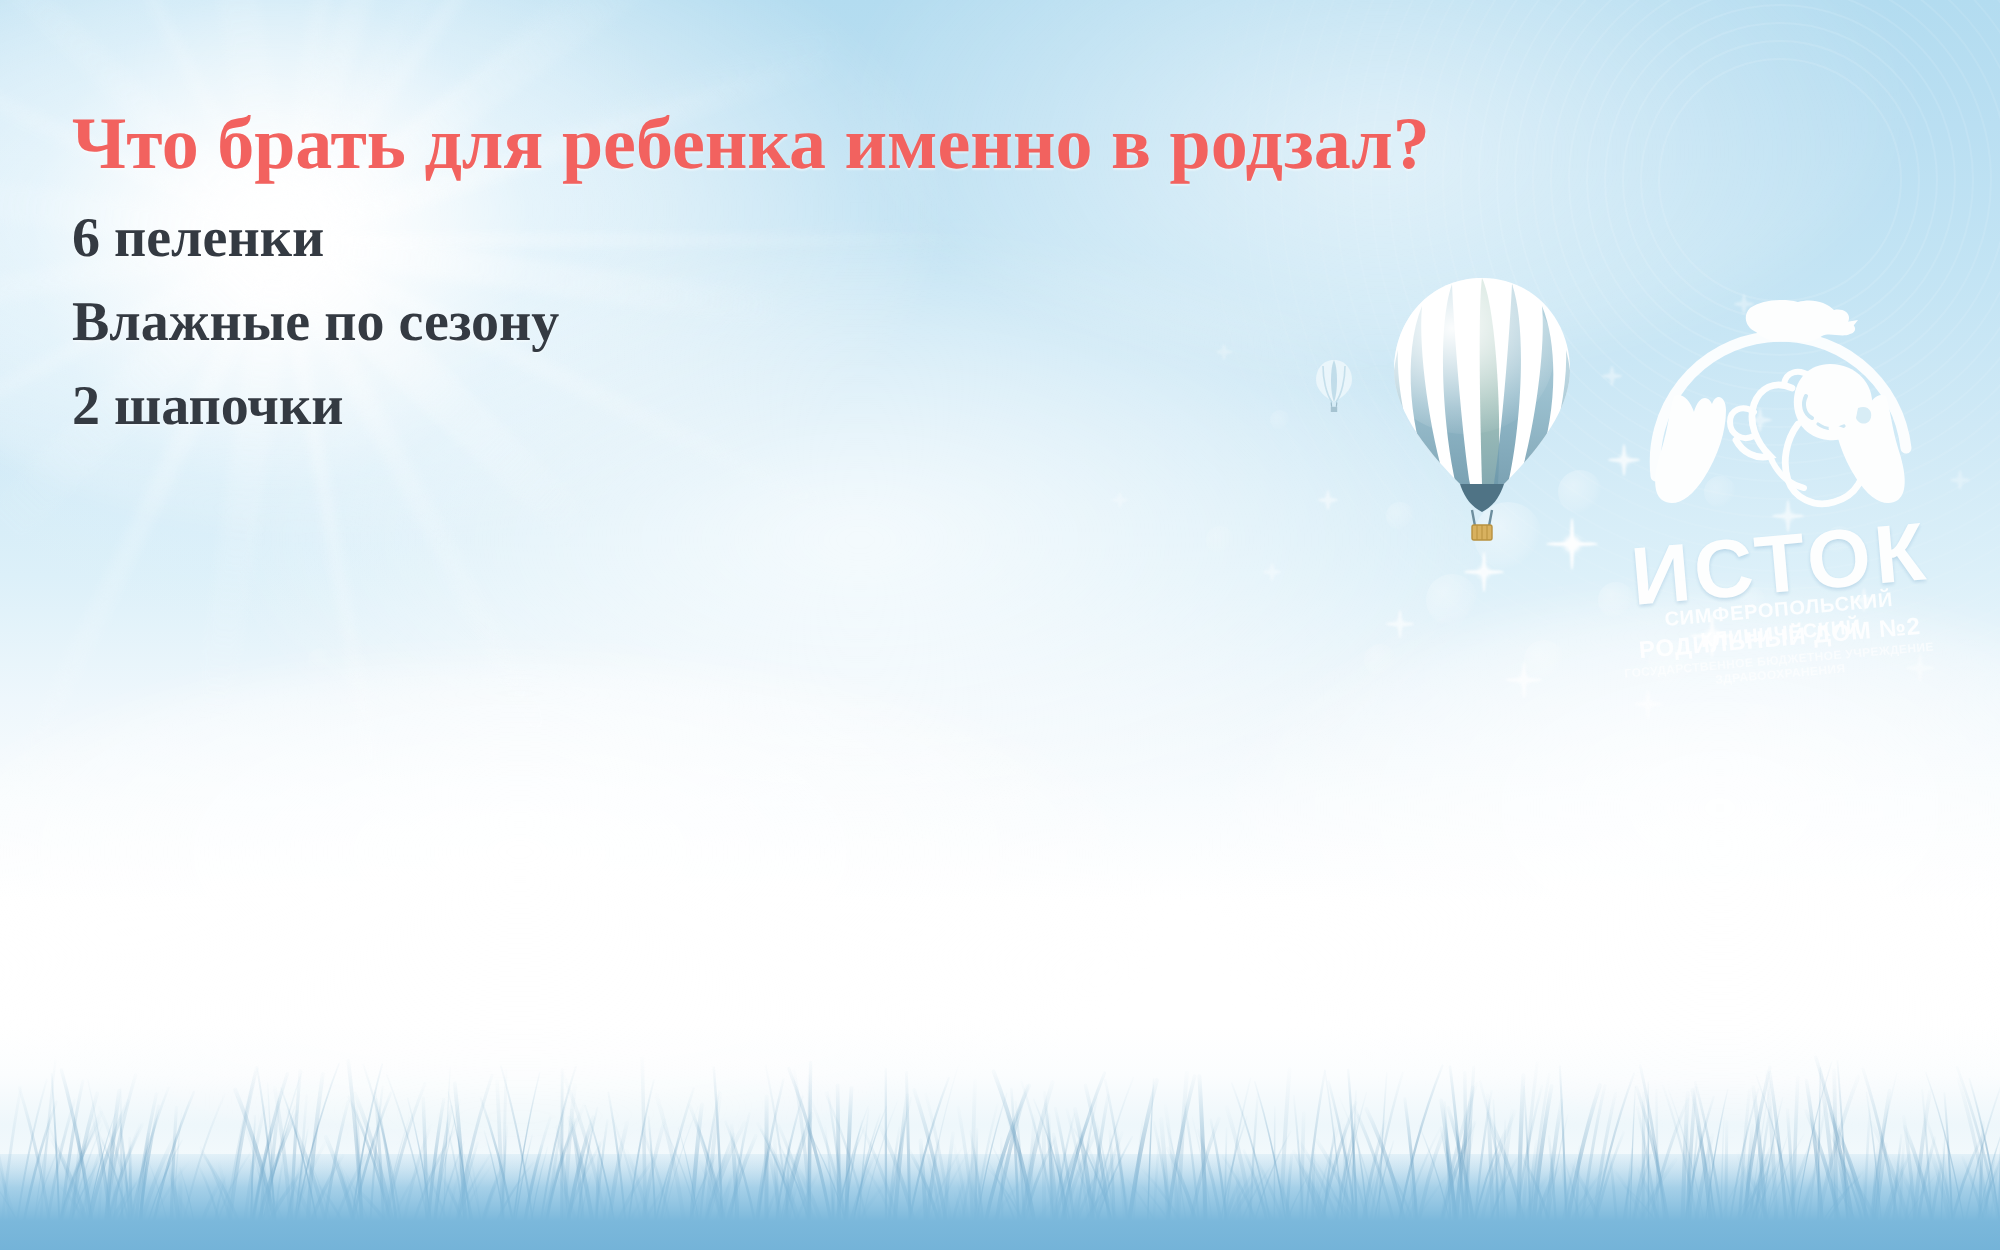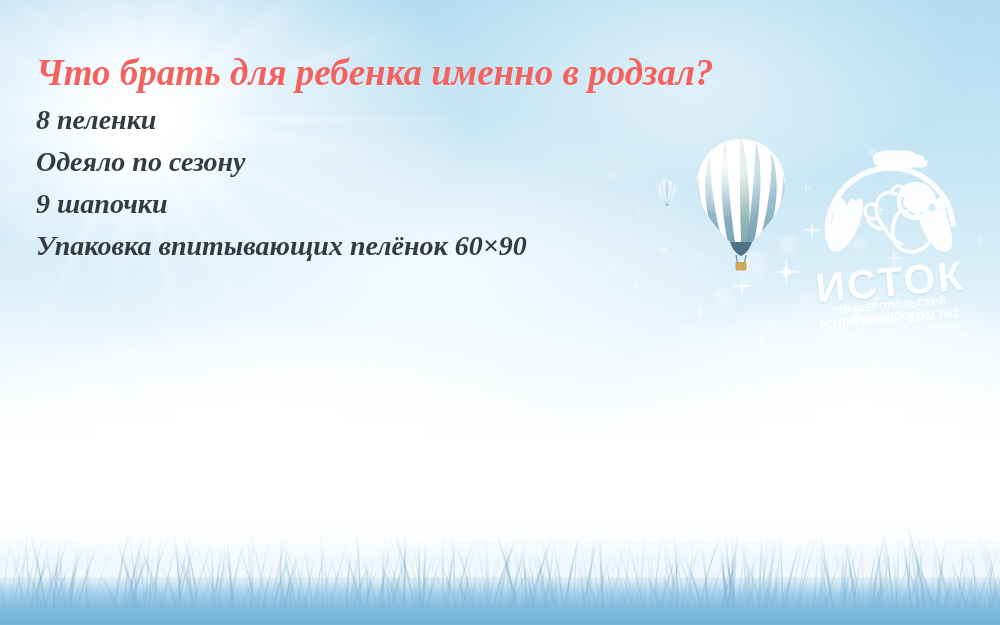--- a/index.html
+++ b/index.html
@@ -87,21 +87,21 @@
     color:rgba(255,255,255,.92);transform:rotate(-5deg);line-height:1.15;
   }
   #logo .logo-sub1{top:164px;font-size:10px;letter-spacing:.4px;}
   #logo .logo-sub2{top:177px;font-size:12px;letter-spacing:.4px;}
   #logo .logo-sub3{top:192px;font-size:6px;letter-spacing:.2px;opacity:.65;}
 
   
   #grass{position:absolute;left:0;bottom:0;width:1000px;height:110px;}
 
   
-  #content{position:absolute;left:36px;top:53px;width:930px;font-style:italic;}
+  #content{position:absolute;left:36px;top:53px;width:930px;}
   #title{
     font-family:"Liberation Serif", serif;
     font-weight:bold;font-size:37px;line-height:1.08;
     color:#f2625f;white-space:nowrap;margin:0 0 6px 0;
     text-shadow:0 1px 1px rgba(255,255,255,.45);
   }
   #list{list-style:none;margin:0;padding:0;}
   #list li{
     font-family:"Liberation Serif", serif;
     font-weight:bold;font-size:28px;line-height:42px;
@@ -378,24 +378,23 @@
     </svg>
     <div class="logo-word">ИСТОК</div>
     <div class="logo-sub logo-sub1">СИМФЕРОПОЛЬСКИЙ КЛИНИЧЕСКИЙ</div>
     <div class="logo-sub logo-sub2">РОДИЛЬНЫЙ ДОМ №2</div>
     <div class="logo-sub logo-sub3">ГОСУДАРСТВЕННОЕ БЮДЖЕТНОЕ УЧРЕЖДЕНИЕ ЗДРАВООХРАНЕНИЯ</div>
   </div>
 
   <div id="content">
     <h1 id="title">Что брать для ребенка именно в родзал?</h1>
     <ul id="list">
-        <li>8 пеленки</li>
-        <li>Одеяло по сезону</li>
-        <li>9 шапочки</li>
-        <li>Упаковка впитывающих пелёнок 60×90</li>
+        <li>6 пеленки</li>
+        <li>Влажные по сезону</li>
+        <li>2 шапочки</li>
       </ul>
   </div>
 
   <svg id="grass" viewBox="0 0 1000 110" preserveAspectRatio="none">
     <defs>
       <linearGradient id="grassFill" x1="0" y1="0" x2="0" y2="1">
         <stop offset="0%" stop-color="#9ccbe6" stop-opacity=".18"></stop>
         <stop offset="35%" stop-color="#86bfe0" stop-opacity=".72"></stop>
         <stop offset="70%" stop-color="#7bb8db" stop-opacity="1"></stop>
         <stop offset="100%" stop-color="#74b3d8" stop-opacity="1"></stop>

